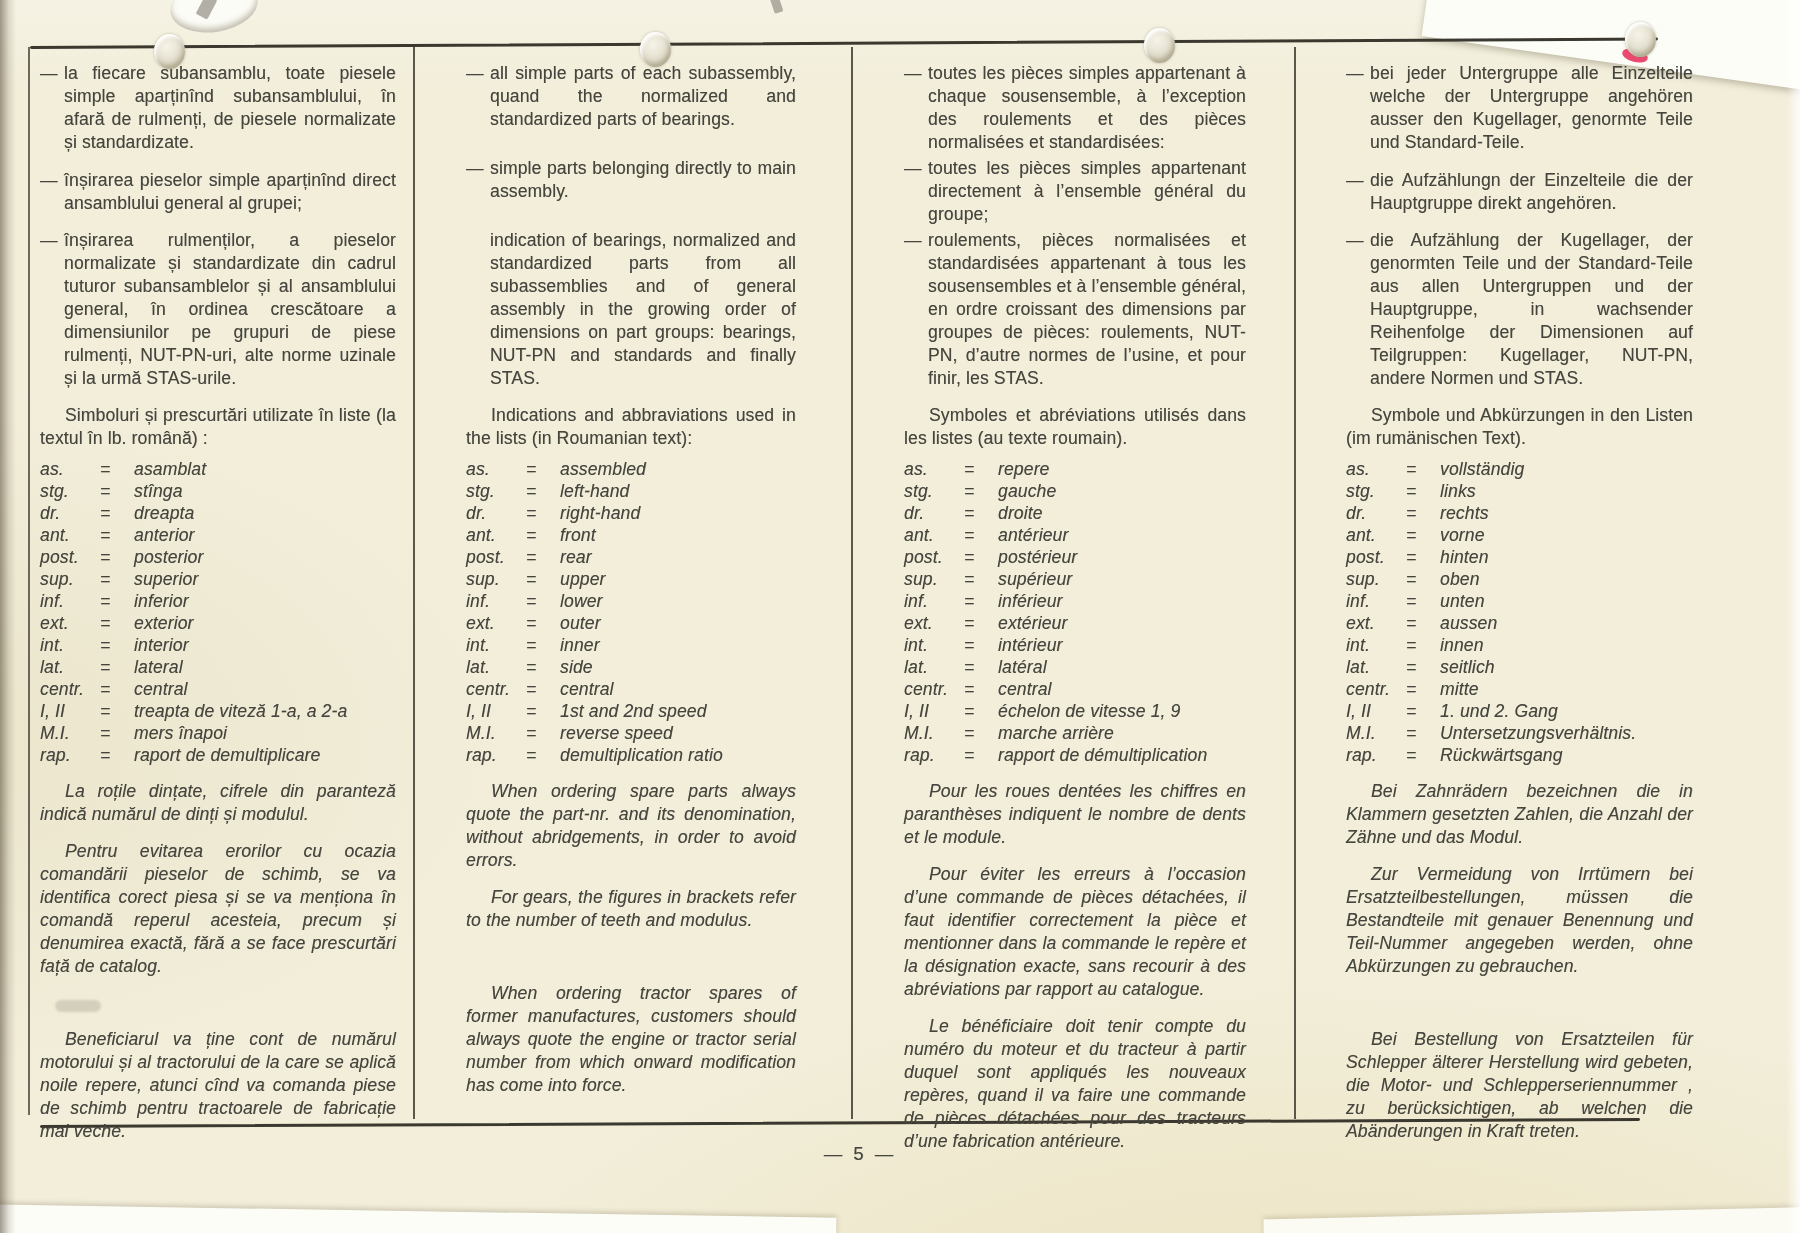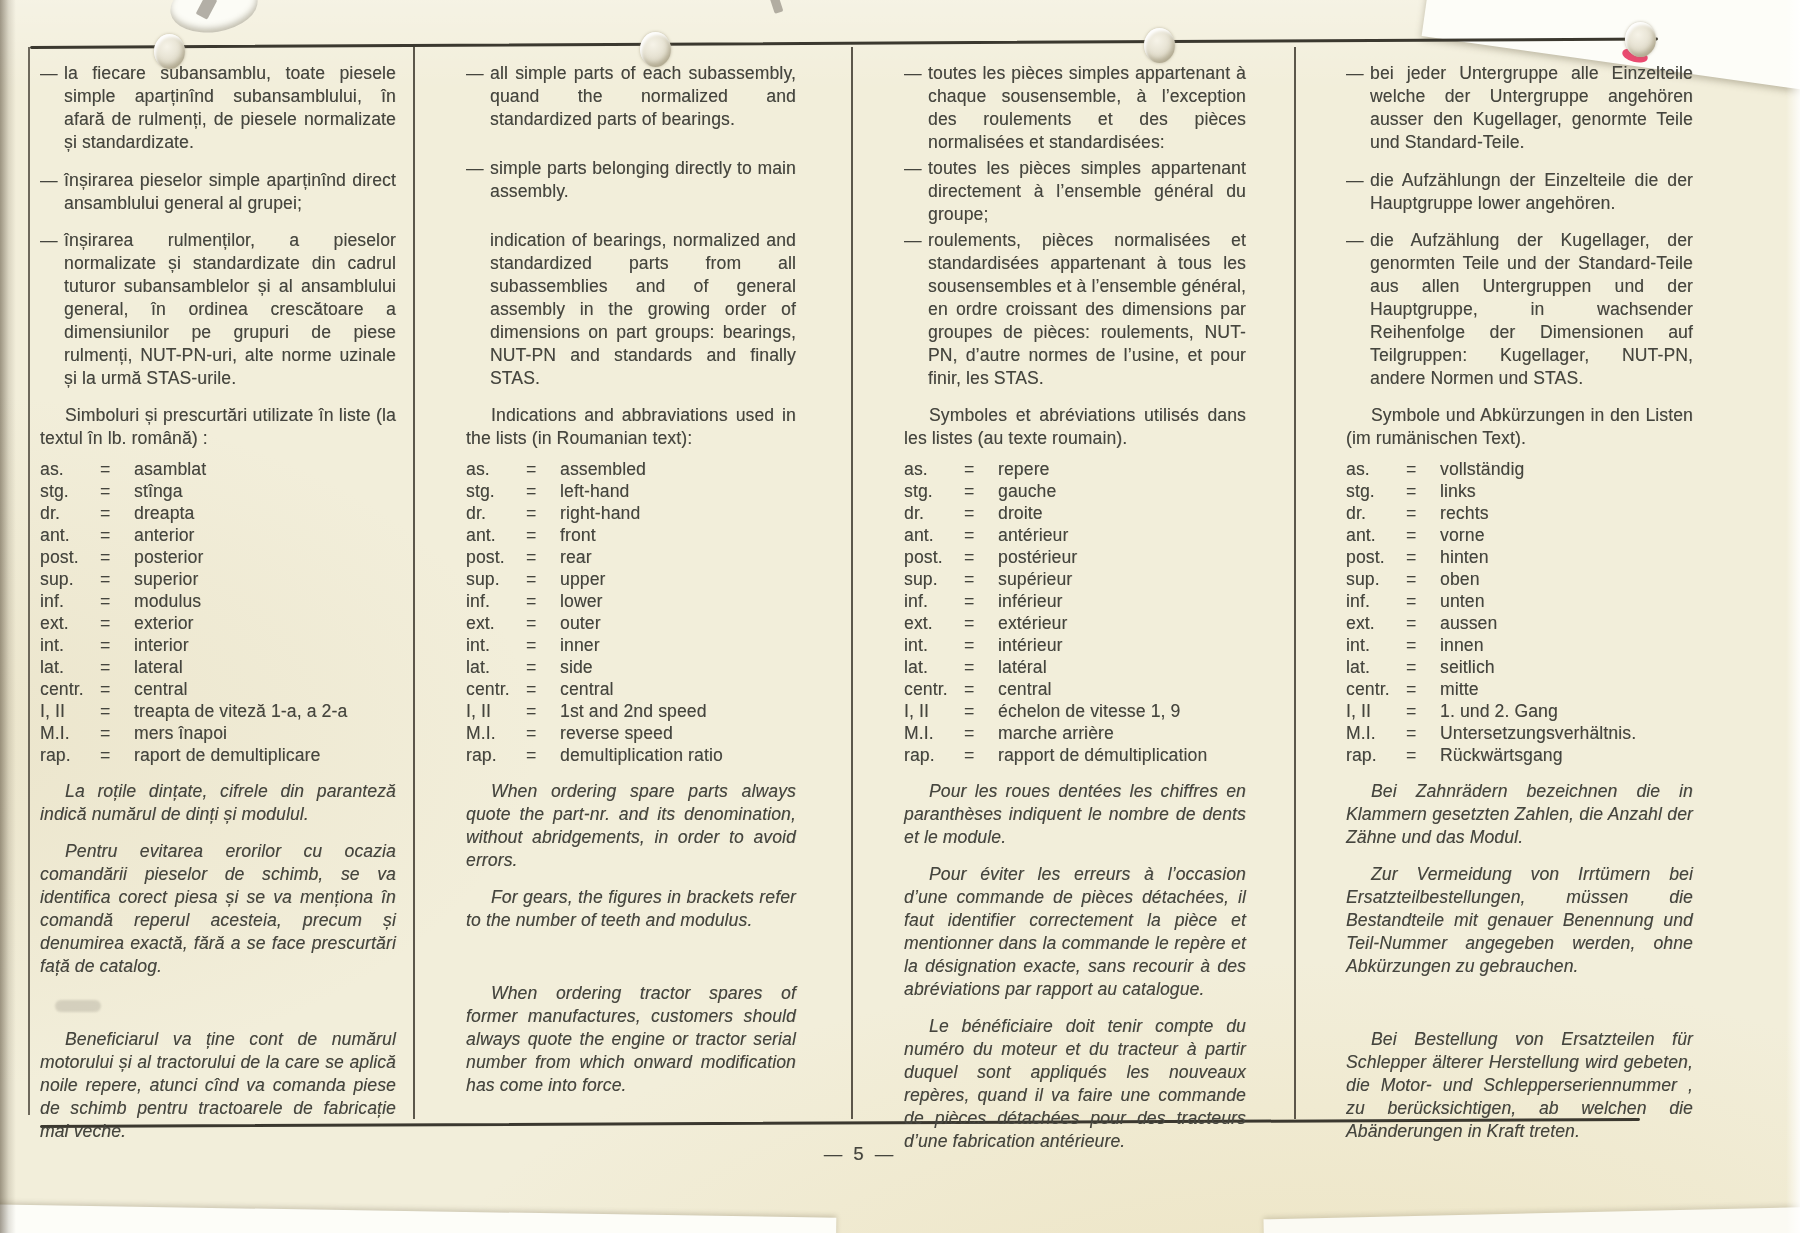--- a/index.html
+++ b/index.html
@@ -62,21 +62,21 @@
     text-align:justify;letter-spacing:.15px;text-shadow:.3px .3px .35px rgba(70,70,62,.45);}
   .col.c0{left:40px;width:356px;}
   .col.c1{left:466px;width:330px;}
   .col.c2{left:904px;width:342px;}
   .col.c3{left:1346px;width:347px;}
 
   .intro{height:328px;display:flex;flex-direction:column;justify-content:space-between;}
   .block{position:relative;padding-left:24px;}
   .block .dash{position:absolute;left:0;top:0;}
   .sym-heading{margin-top:14px;text-indent:25px;}
-  .abbr-list{margin-top:8px;}
+  .abbr-list{margin-top:8px;font-style:italic;}
   .abbr-row{display:grid;grid-template-columns:60px 34px 1fr;line-height:22px;text-align:left;}
   .notes{margin-top:12px;font-style:italic;}
   .note{margin:14px 0 0 0;text-indent:25px;}
   [data-col="0"] .note:nth-child(3),
   [data-col="1"] .note:nth-child(3),
   [data-col="3"] .note:nth-child(3){margin-top:50px;}
 
   .page-number{position:absolute;left:790px;top:1143px;width:140px;text-align:center;
     color:#45453e;font-size:18.5px;letter-spacing:3px;text-shadow:.3px .3px .35px rgba(70,70,62,.45);}
 
@@ -146,21 +146,21 @@
           <span class="v">posterior</span>
         </div>
         <div class="abbr-row">
           <span class="k">sup.</span>
           <span class="eq">=</span>
           <span class="v">superior</span>
         </div>
         <div class="abbr-row">
           <span class="k">inf.</span>
           <span class="eq">=</span>
-          <span class="v">modulus</span>
+          <span class="v">inferior</span>
         </div>
         <div class="abbr-row">
           <span class="k">ext.</span>
           <span class="eq">=</span>
           <span class="v">exterior</span>
         </div>
         <div class="abbr-row">
           <span class="k">int.</span>
           <span class="eq">=</span>
           <span class="v">interior</span>
@@ -366,21 +366,21 @@
     <div class="notes">
         <p class="note">Pour les roues dentées les chiffres en paranthèses indiquent le nombre de dents et le module.</p>
         <p class="note">Pour éviter les erreurs à l’occasion d’une commande de pièces détachées, il faut identifier correctement la pièce et mentionner dans la commande le repère et la désignation exacte, sans recourir à des abréviations par rapport au catalogue.</p>
         <p class="note">Le bénéficiaire doit tenir compte du numéro du moteur et du tracteur à partir duquel sont appliqués les nouveaux repères, quand il va faire une commande de pièces détachées pour des tracteurs d’une fabrication antérieure.</p>
       </div>
   </div>
 
   <div class="col c3" data-col="3">
     <div class="intro">
         <div class="block bullet"><span class="dash">—</span><span class="btxt">bei jeder Untergruppe alle Einzelteile welche der Untergruppe angehören ausser den Kugellager, genormte Teile und Standard-Teile.</span></div>
-        <div class="block bullet"><span class="dash">—</span><span class="btxt">die Aufzählungn der Einzelteile die der Hauptgruppe lower angehören.</span></div>
+        <div class="block bullet"><span class="dash">—</span><span class="btxt">die Aufzählungn der Einzelteile die der Hauptgruppe direkt angehören.</span></div>
         <div class="block bullet"><span class="dash">—</span><span class="btxt">die Aufzählung der Kugellager, der genormten Teile und der Standard-Teile aus allen Untergruppen und der Hauptgruppe, in wachsender Reihenfolge der Dimensionen auf Teilgruppen: Kugellager, NUT-PN, andere Normen und STAS.</span></div>
       </div>
     <div class="sym-heading">Symbole und Abkürzungen in den Listen (im rumänischen Text).</div>
     <div class="abbr-list">
         <div class="abbr-row">
           <span class="k">as.</span>
           <span class="eq">=</span>
           <span class="v">vollständig</span>
         </div>
         <div class="abbr-row">

